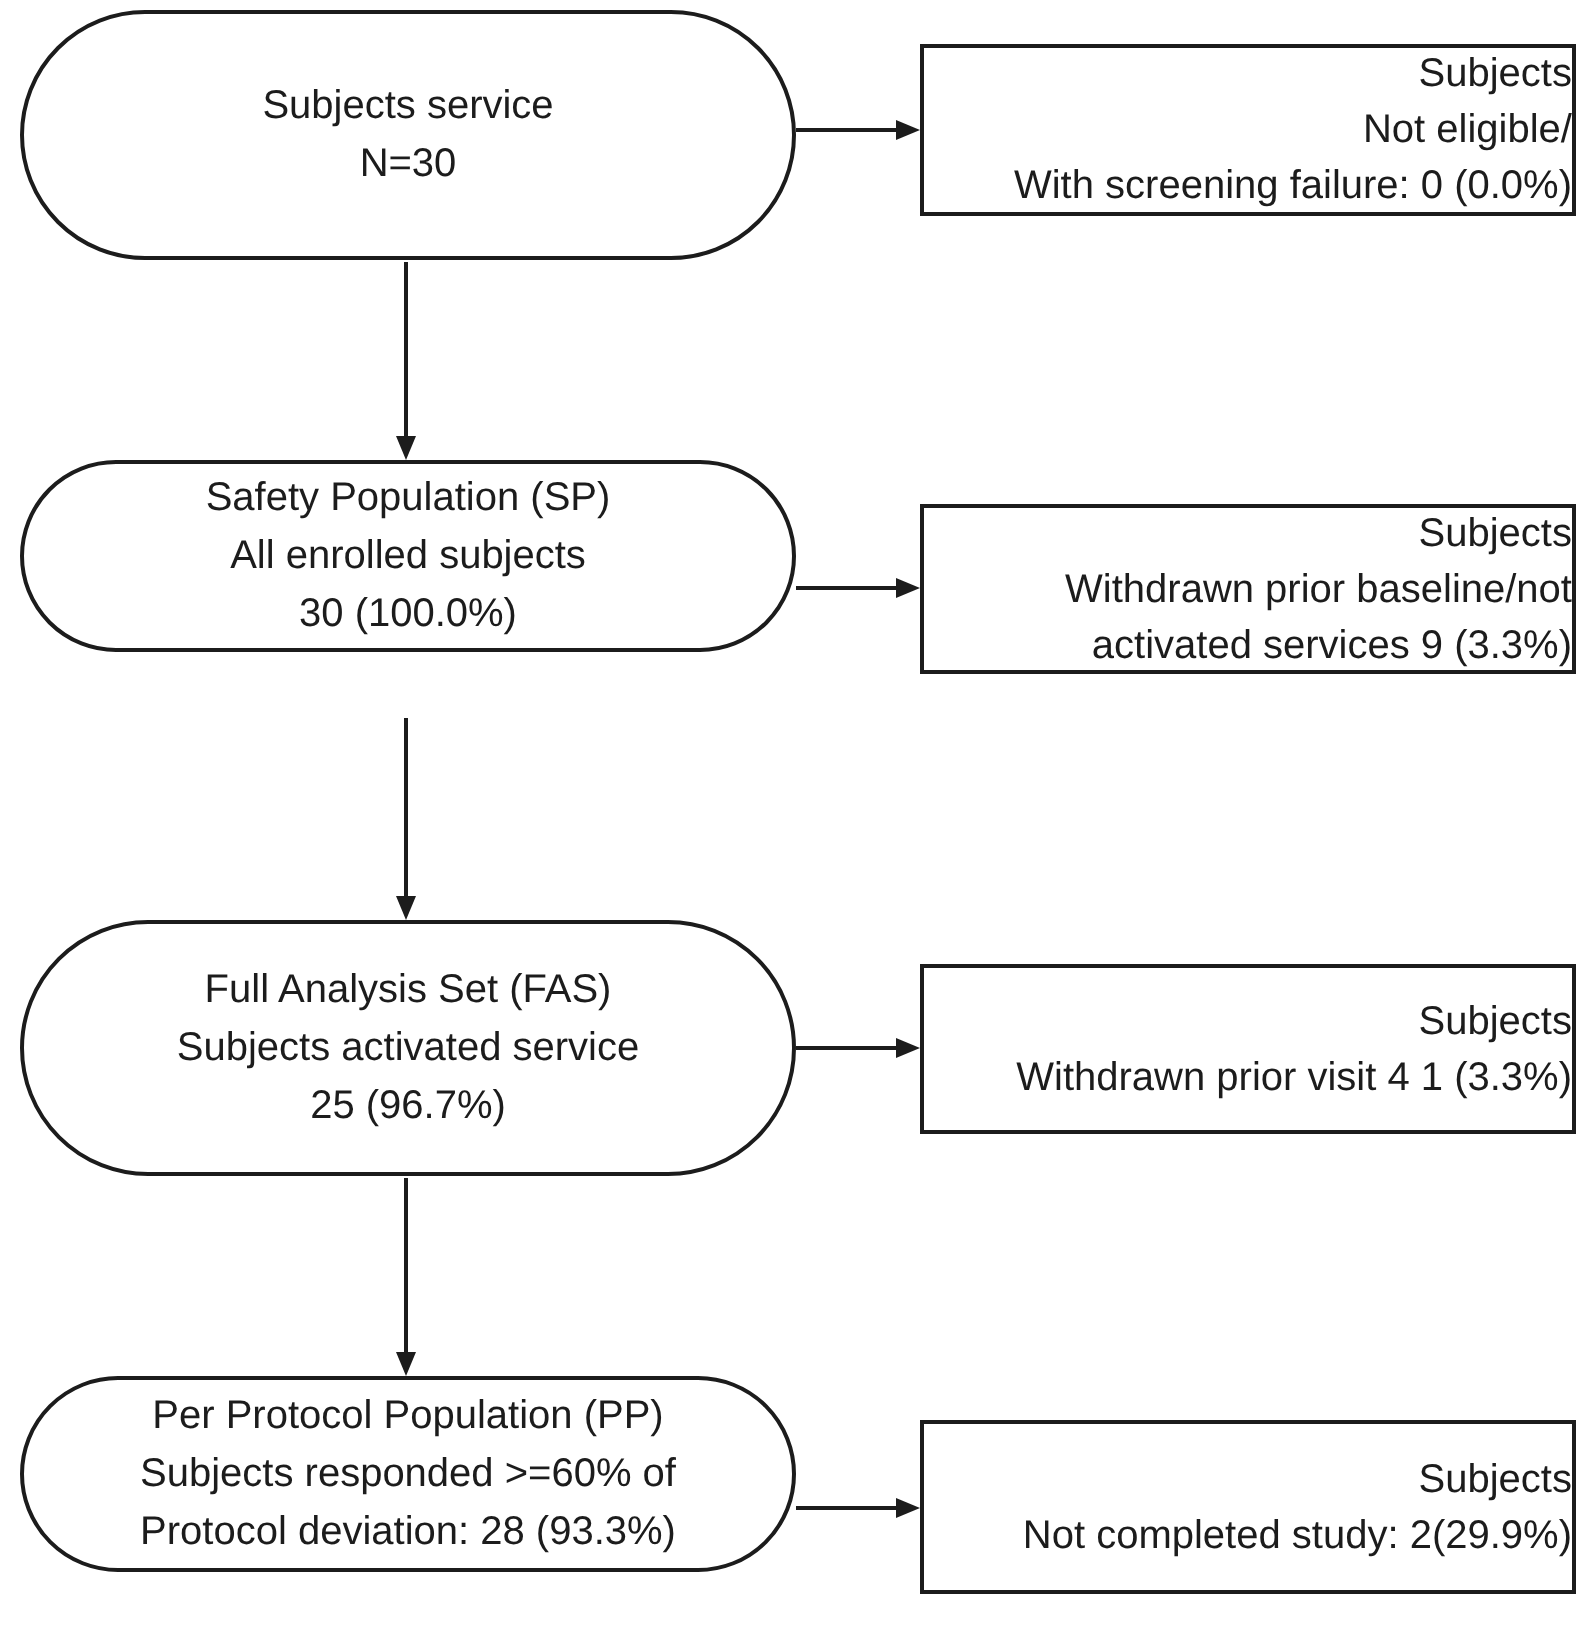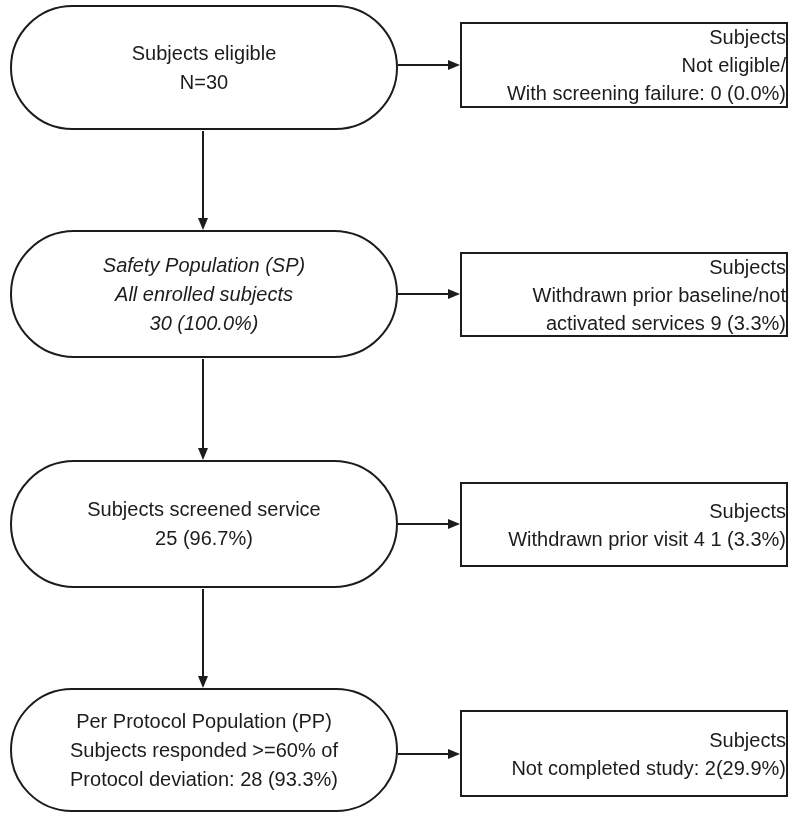--- a/index.html
+++ b/index.html
@@ -27,23 +27,23 @@
     align-items: center;
     text-align: center;
     font-size: 20px;
   }
   .stadium {
     left: 10px;
     width: 388px;
     line-height: 29px;
   }
   .stadium.s1 { top: 5px;   height: 125px; border-radius: 63px; }
-  .stadium.s2 { top: 230px; height: 128px; border-radius: 64px; font-style: italic; }
+  .stadium.s2 { top: 230px; height: 96px; border-radius: 64px; }
   .stadium.s3 { top: 460px; height: 128px; border-radius: 64px; }
-  .stadium.s4 { top: 688px; height: 124px; border-radius: 67px; }
+  .stadium.s4 { top: 688px; height: 98px; border-radius: 67px; }
   .rect {
     left: 460px;
     width: 328px;
     line-height: 28px;
     align-items: flex-end;
   }
   .rect.r1 { top: 22px;  height: 86px; }
   .rect.r2 { top: 252px; height: 85px; }
   .rect.r3 { top: 482px; height: 85px; }
   .rect.r4 { top: 710px; height: 87px; }
@@ -73,32 +73,33 @@
     <line x1="203" y1="131" x2="203" y2="218" marker-end="url(#ah)"></line>
     <line x1="203" y1="359" x2="203" y2="448" marker-end="url(#ah)"></line>
     <line x1="203" y1="589" x2="203" y2="676" marker-end="url(#ah)"></line>
     <line x1="398" y1="65" x2="448" y2="65" marker-end="url(#ah)"></line>
     <line x1="398" y1="294" x2="448" y2="294" marker-end="url(#ah)"></line>
     <line x1="398" y1="524" x2="448" y2="524" marker-end="url(#ah)"></line>
     <line x1="398" y1="754" x2="448" y2="754" marker-end="url(#ah)"></line>
   </svg>
 
   <div class="node stadium s1">
-    <div class="line">Subjects eligible</div>
+    <div class="line">Subjects service</div>
     <div class="line">N=30</div>
   </div>
 
   <div class="node stadium s2">
     <div class="line">Safety Population (SP)</div>
     <div class="line">All enrolled subjects</div>
     <div class="line">30 (100.0%)</div>
   </div>
 
   <div class="node stadium s3">
-    <div class="line">Subjects screened service</div>
+    <div class="line">Full Analysis Set (FAS)</div>
+    <div class="line">Subjects activated service</div>
     <div class="line">25 (96.7%)</div>
   </div>
 
   <div class="node stadium s4">
     <div class="line">Per Protocol Population (PP)</div>
     <div class="line">Subjects responded &gt;=60% of</div>
     <div class="line">Protocol deviation: 28 (93.3%)</div>
   </div>
 
   <div class="node rect r1">

